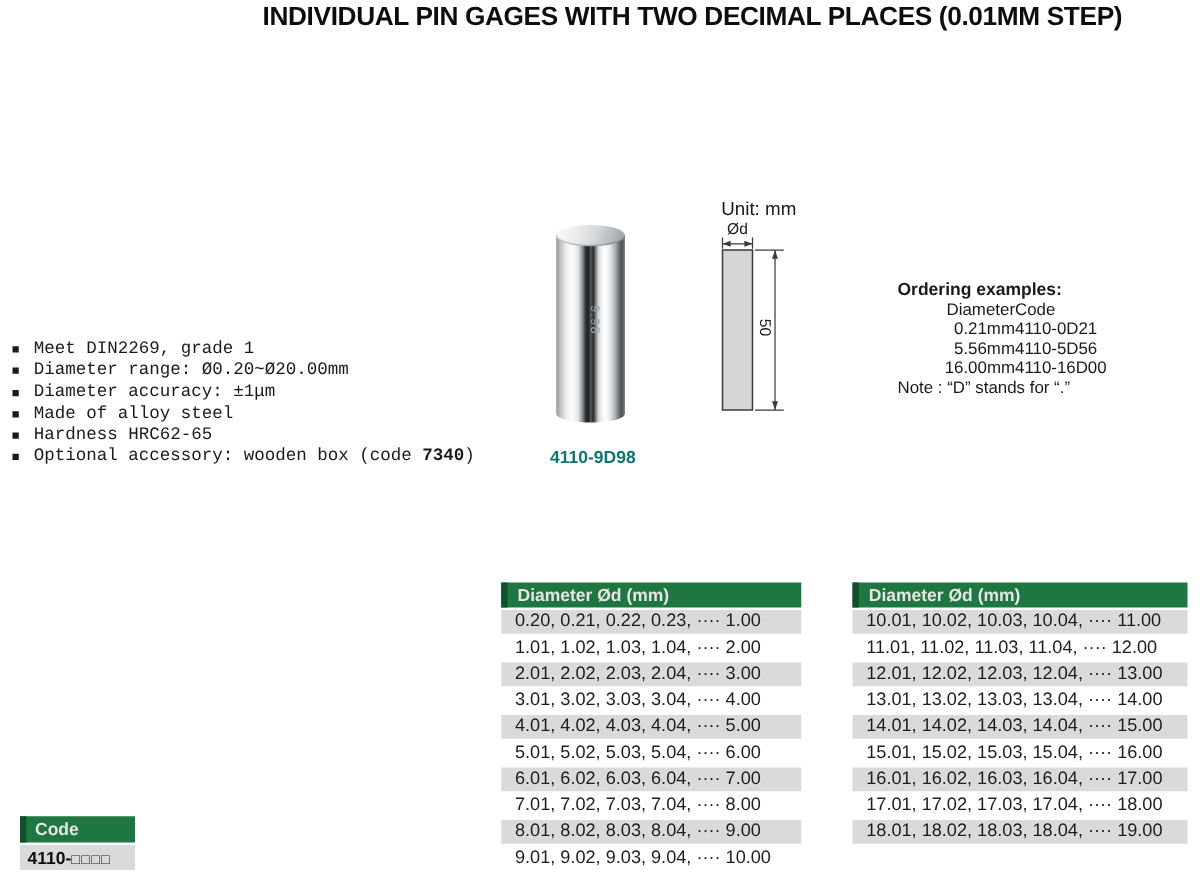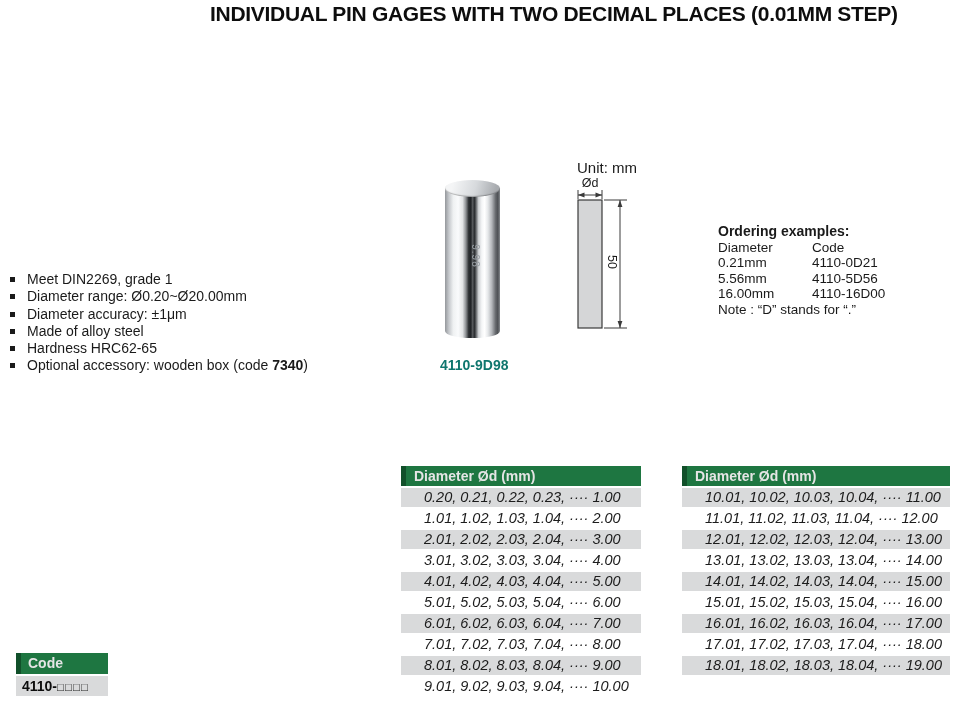--- a/index.html
+++ b/index.html
@@ -7,21 +7,21 @@
     position:relative; width:961px; height:703px; background:#ffffff;
     font-family:"Liberation Sans", sans-serif; color:#1a1a1a; overflow:hidden;
   }
   
   .title {
     position:absolute; left:210px; top:2px; width:746px; text-align:left;
     font-size:21px; font-weight:bold; letter-spacing:-0.3px; color:#0d0d0d;
     white-space:nowrap;
   }
   
-  .features { position:absolute; left:8px; top:271px; list-style:none; margin:0; padding:0; }
+  .features { position:absolute; left:8px; top:271px; list-style:none; margin:0; padding:0;font-family:Liberation Mono, monospace; }
   .features li { position:relative; padding-left:19px; font-size:14px; line-height:17.3px; white-space:nowrap; }
   .bullet {
     position:absolute; left:2px; top:6px; width:5px; height:5px; background:#1a1a1a; display:inline-block;
   }
   
   .pin { position:absolute; left:445px; top:180px; width:55px; height:160px; }
   .pin-body {
     position:absolute; left:0; top:8px; width:55px; height:150px;
     border-radius:0 0 26px 26px / 0 0 7px 7px;
     background:linear-gradient(to right,
@@ -48,33 +48,33 @@
   .od-label  { position:absolute; left:578px; top:176px; width:24px; text-align:center; font-size:12.5px; }
   .dim50-label {
     position:absolute; left:600px; top:255px; width:24px; height:14px; text-align:center;
     transform:rotate(90deg); font-size:12.5px;
   }
   .drawing-svg { position:absolute; left:555px; top:188px; }
   
   .ordering { position:absolute; left:718px; top:224px; font-size:13.5px; line-height:15.6px; }
   .ordering .heading { font-weight:bold; font-size:14px; }
   .ord-row { display:flex; }
-  .ord-col1 { width:94px; }
+  .ord-col1 { width:94px;text-align:right; }
   
   .dtable { position:absolute; top:466px; }
   .dtable-1 { left:401px; width:240px; }
   .dtable-2 { left:682px; width:268px; }
   .thead {
     height:20px; line-height:20px; background:#1e7641; border-left:5px solid #11502a;
     color:#e5e5e5; font-weight:bold; font-size:14px; padding-left:8px; margin-bottom:2px;
     box-sizing:border-box;
   }
   .trow {
-    height:19px; line-height:19px; font-size:14.5px; padding-left:23px; margin-bottom:2px;
-    color:#1c1c1c; white-space:nowrap; box-sizing:border-box;font-style:italic;
+    height:19px; line-height:19px; font-size:14.5px; padding-left:11px; margin-bottom:2px;
+    color:#1c1c1c; white-space:nowrap; box-sizing:border-box;
   }
   .trow.g { background:#d9dadb; }
   
   .codebox { position:absolute; left:16px; top:653px; width:92px; }
   .codebox .thead { height:21px; line-height:21px; padding-left:7px; }
   .code-val {
     height:20px; line-height:20px; background:#d9dadb; padding-left:6px;
     font-size:14px; font-weight:bold; color:#0d0d0d; margin-top:1px;
   }
   .code-squares { font-weight:400; font-size:11.5px; letter-spacing:1px; color:#222; }

